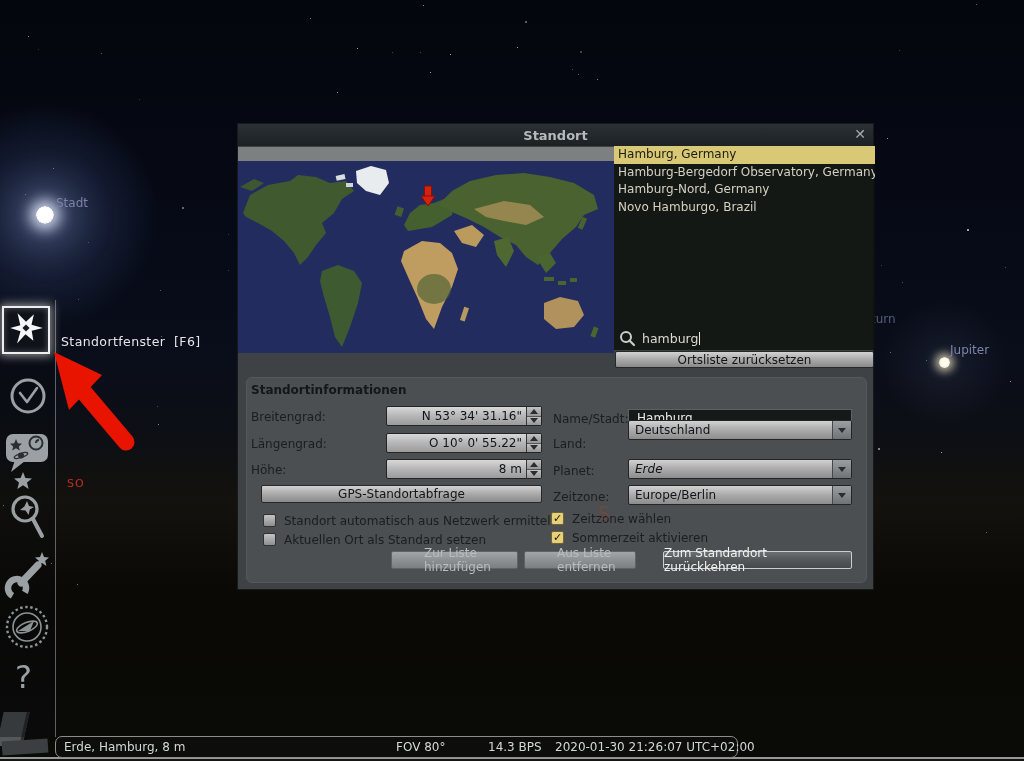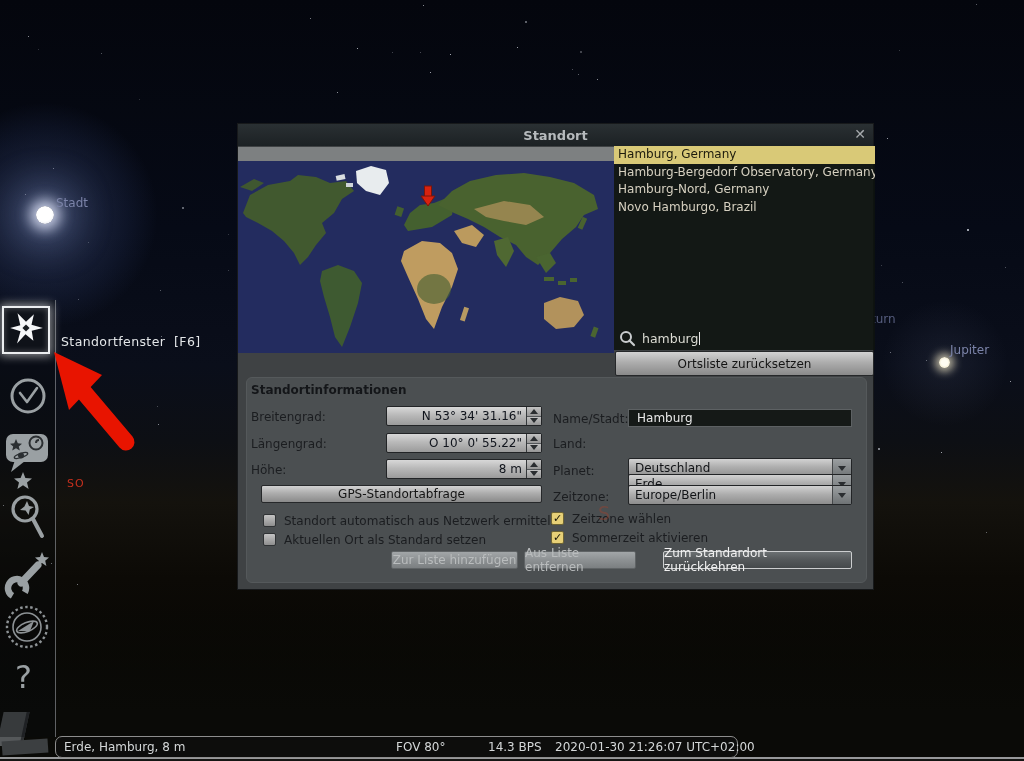--- a/index.html
+++ b/index.html
@@ -62,24 +62,24 @@
 
   .search-row { position:absolute; left:376px; top:202px; width:261px; height:24px;
     background:rgba(14,18,15,.88); display:flex; align-items:center; cursor:text; }
   .search-text { font-size:12.5px; color:#dcdcd4; margin-left:6px; }
   .caret { display:inline-block; width:1px; height:13px; background:#e8e8e8; vertical-align:-2px; margin-left:1px; }
 
   .btn { position:absolute; height:18px; background:linear-gradient(180deg,#d2d2d2 0%,#adadad 45%,#8a8a8a 100%);
     border:1px solid #26282a; border-radius:2px; color:#141414; font-size:12px;
     display:flex; align-items:center; justify-content:center; cursor:pointer; }
   .btn.disabled { background:linear-gradient(180deg,#a2a6a8 0%,#8d9193 50%,#7b7f81 100%);
-    color:#b9bcbd; border-color:#5f6365; cursor:default; }
+    color:#b9bcbd; border-color:#5f6365; cursor:default;padding-left:32px; }
   .btn.primary { background:linear-gradient(180deg,#6b7072 0%,#55595b 45%,#45494b 100%);
     color:#f1f1f1; border:1px solid #cccecf; }
-  .reset-btn { left:377px; top:227px; width:259px; height:25px; }
+  .reset-btn { left:377px; top:227px; width:259px; height:17px; }
 
   .groupbox { position:absolute; left:8px; top:253px; width:621px; height:206px;
     background:#4b4f51; border-radius:6px; border:1px solid #55595b; }
   .gb-header { position:absolute; left:13px; top:259px; font-size:12px; font-weight:bold; color:#141619; }
   .flabel { position:absolute; font-size:12px; color:#1b1d20; }
 
   .spin { position:absolute; left:148px; width:156px; height:20px; border:1px solid #222426; border-radius:2px;
     background:linear-gradient(180deg,#d8d8d8 0%,#b9b9b9 45%,#9b9b9b 100%); display:flex; }
   .spin-val { flex:1; font-size:12px; color:#10141c; text-align:right; line-height:18px; padding-right:4px; }
   .spin-btns { width:15px; border-left:1px solid #35383a; display:flex; flex-direction:column; }
@@ -405,29 +405,29 @@
 
   <div class="cb" style="left:25px; top:390px;"></div>
   <div class="cb-label" style="left:46px; top:390px;">Standort automatisch aus Netzwerk ermitteln</div>
   <div class="cb" style="left:25px; top:409px;"></div>
   <div class="cb-label" style="left:46px; top:409px;">Aktuellen Ort als Standard setzen</div>
 
   <div class="flabel" style="left:315px; top:288px;">Name/Stadt:</div>
   <div class="text-input" style="top:285px;">Hamburg</div>
 
   <div class="flabel" style="left:315px; top:313px;">Land:</div>
-  <div class="dd" style="top:296px;margin-top:38px;">
+  <div class="dd" style="top:296px;">
     <span class="dd-val">Deutschland</span>
     <span class="dd-btn">
         <span class="tri-dn"></span>
       </span>
   </div>
 
   <div class="flabel" style="left:315px; top:340px;">Planet:</div>
-  <div class="dd" style="top:350px;">
+  <div class="dd" style="top:335px;font-style:italic;">
     <span class="dd-val">Erde</span>
     <span class="dd-btn">
         <span class="tri-dn"></span>
       </span>
   </div>
 
   <div class="flabel" style="left:315px; top:366px;">Zeitzone:</div>
   <div class="dd" style="top:361px;">
     <span class="dd-val">Europe/Berlin</span>
     <span class="dd-btn">

